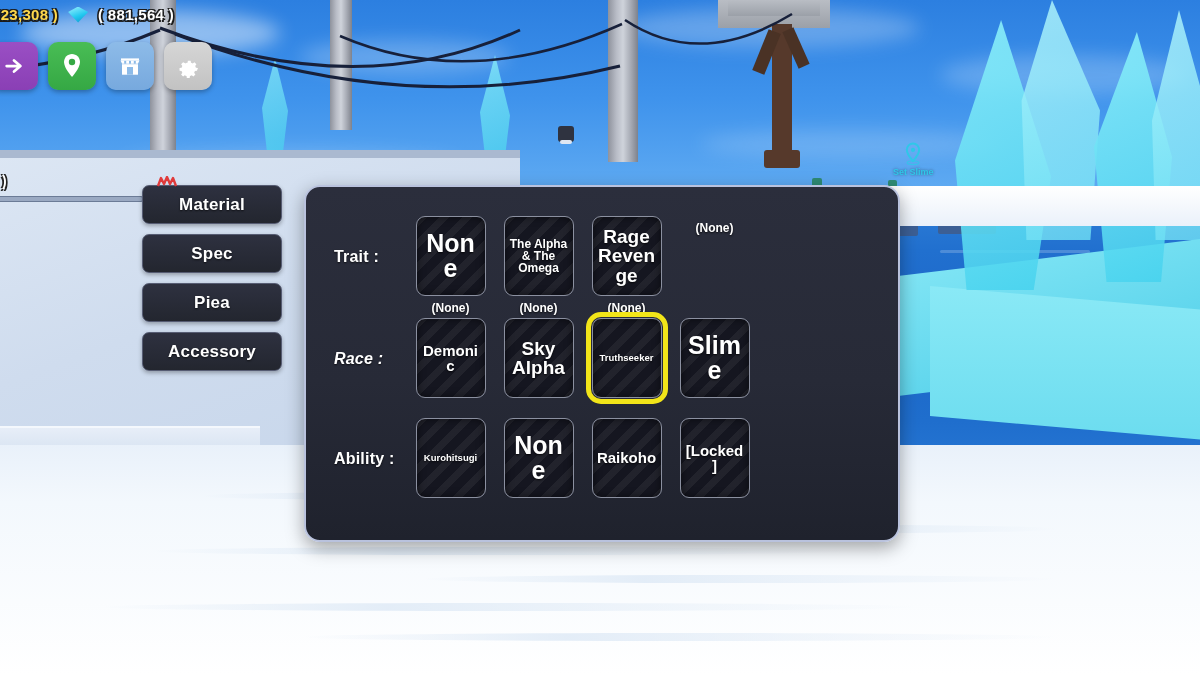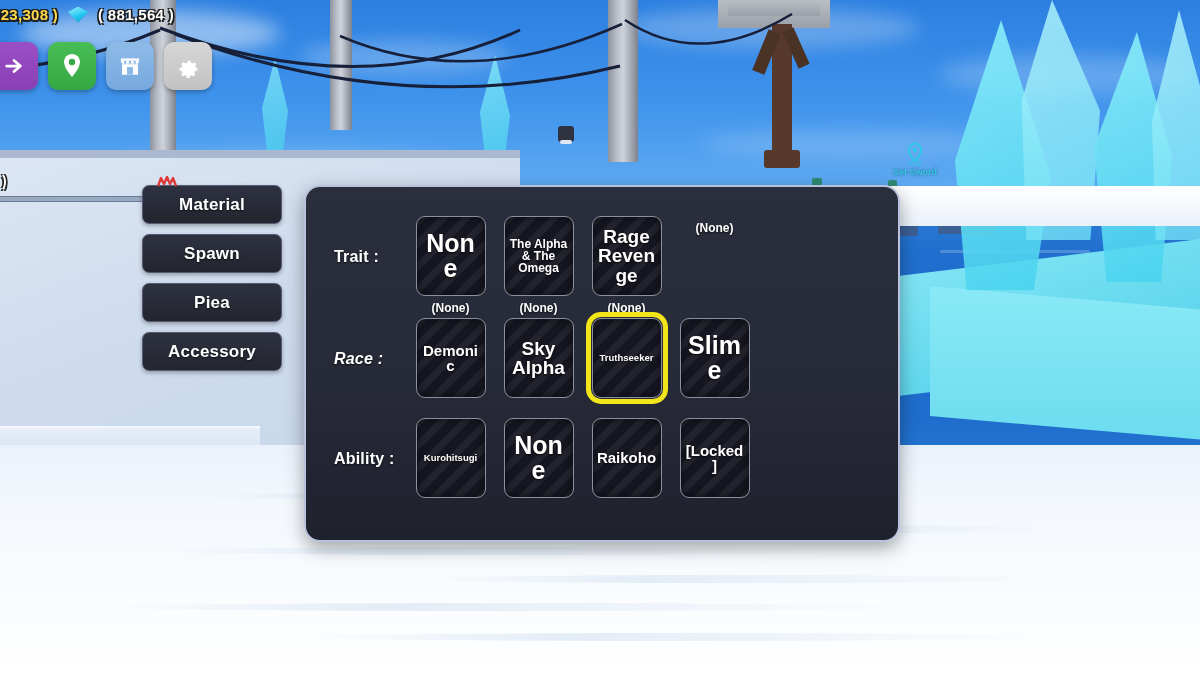--- a/index.html
+++ b/index.html
@@ -377,32 +377,32 @@
   <span class="stat-text">50) )</span>
   <div class="stat-bar"></div>
 </div>
 
 <div id="set-spawn">
   <svg width="20" height="24" viewBox="0 0 24 28">
     <path d="M12 1.5C7.9 1.5 4.6 4.8 4.6 8.9c0 5.4 7.4 13.6 7.4 13.6s7.4-8.2 7.4-13.6c0-4.1-3.3-7.4-7.4-7.4z" fill="none" stroke="#2fc7e8" stroke-width="2.4"></path>
     <circle cx="12" cy="9" r="2.6" fill="#2fc7e8"></circle>
     <ellipse cx="12" cy="24.5" rx="7" ry="2.2" fill="none" stroke="#2fc7e8" stroke-width="1.6" opacity=".8"></ellipse>
   </svg>
-  <span class="ss-label">Set Sword</span>
+  <span class="ss-label">Set Slime</span>
 </div>
 
 <div id="category-menu">
     <div class="cat-btn">
       <svg class="cat-marker" viewBox="0 0 20 11">
         <path d="M1 10 L4 2 L7 8 L10 1 L13 8 L16 2 L19 10" fill="none" stroke="#e03a3a" stroke-width="2.4" stroke-linejoin="round"></path>
       </svg>
       <span>Material</span>
     </div>
     <div class="cat-btn">
-      <span>Spawn</span>
+      <span>Spec</span>
     </div>
     <div class="cat-btn">
       <span>Piea</span>
     </div>
     <div class="cat-btn">
       <span>Accessory</span>
     </div>
   </div>
 
 <div id="equip-panel">

